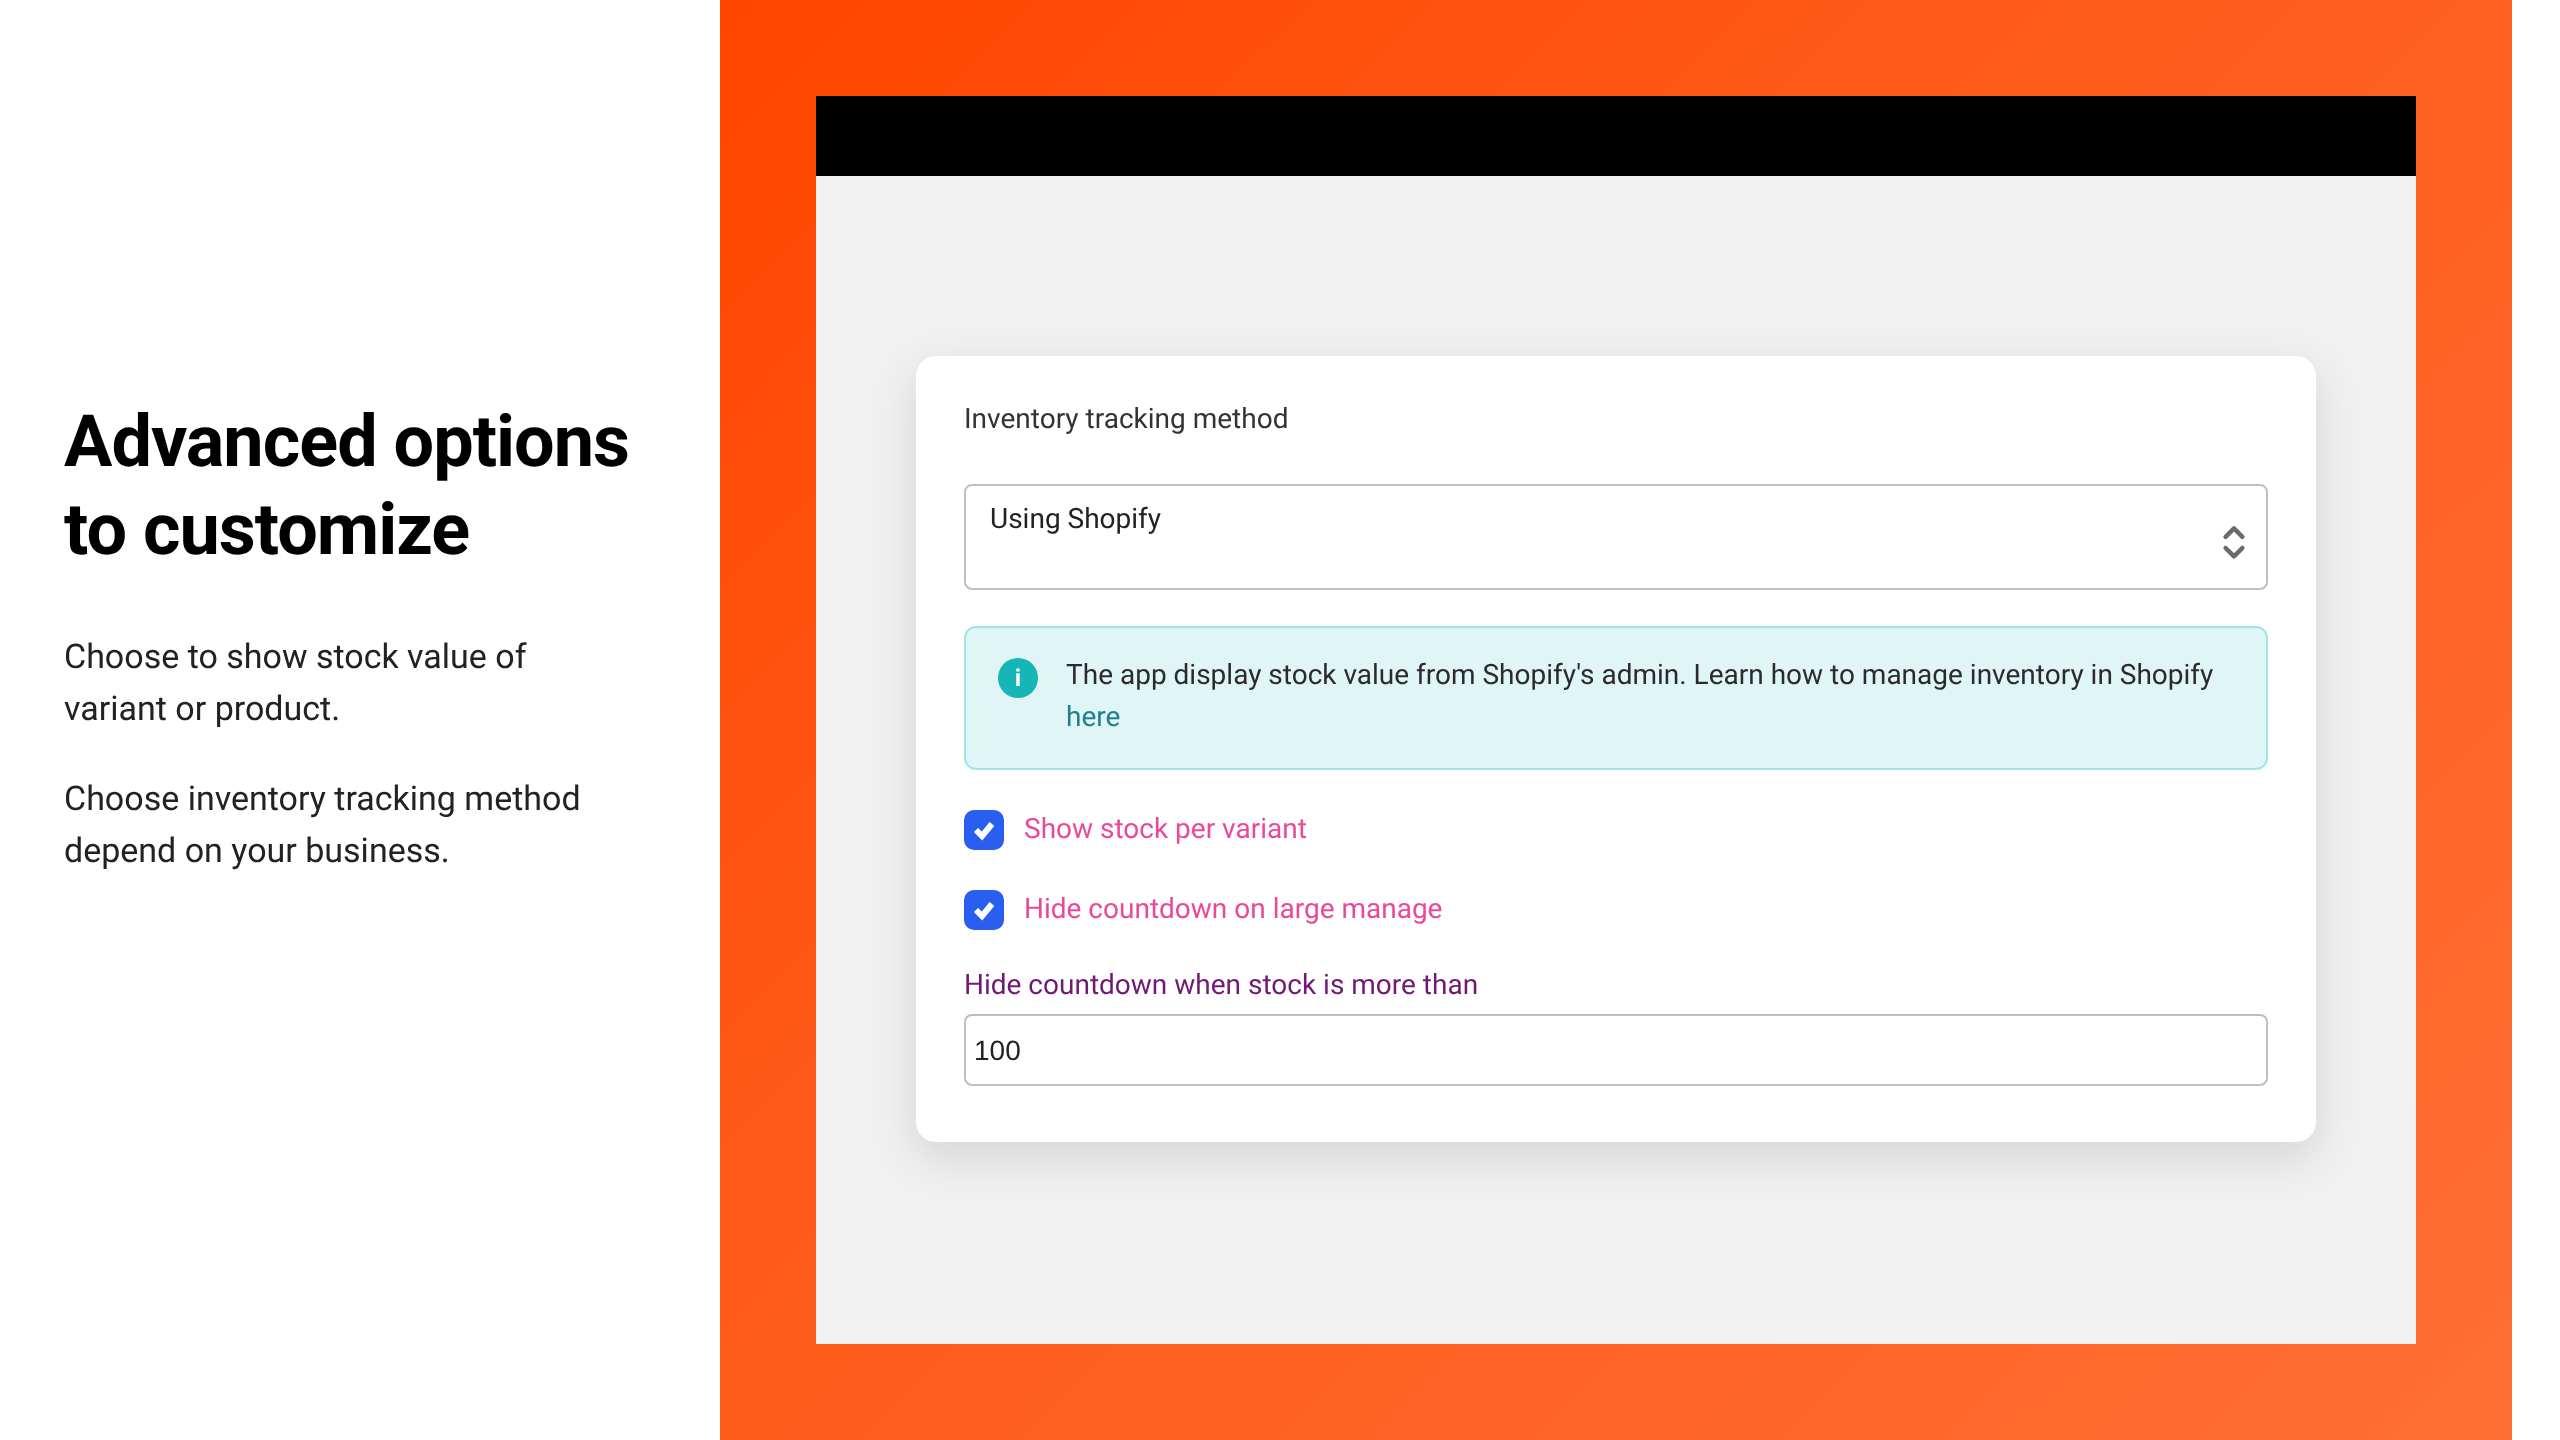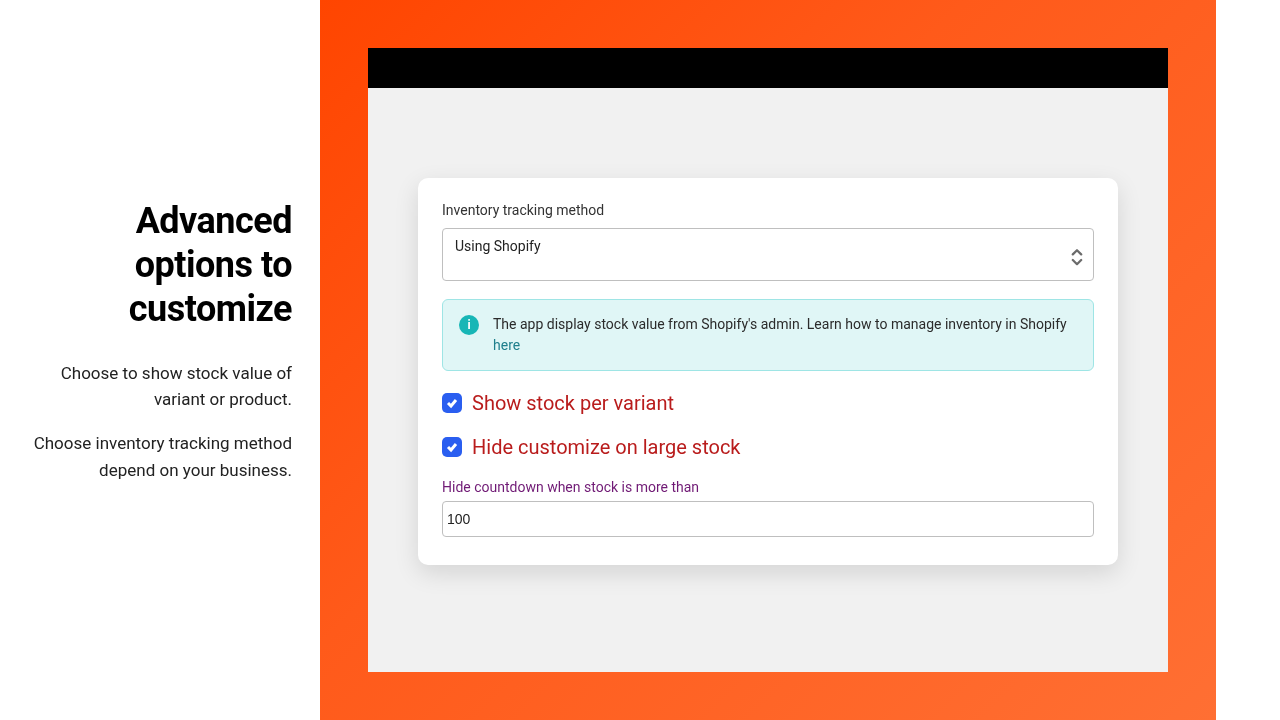--- a/index.html
+++ b/index.html
@@ -6,24 +6,23 @@
   html, body { width: 1280px; height: 720px; font-family: -apple-system, BlinkMacSystemFont, "Segoe UI", Roboto, Helvetica, Arial, sans-serif; overflow: hidden; }
 
   .page {
     display: flex;
     width: 1280px;
     height: 720px;
   }
 
   
   .left {
-    width: 320px;
+    width: 360px;
     background: #ffffff;
-    padding: 200px 28px 0 32px;
-    text-align: right;
+    padding: 200px 44px 0 32px;
   }
   .left h1 {
     font-size: 36px;
     line-height: 1.22;
     font-weight: 700;
     color: #000;
     margin-bottom: 28px;
     letter-spacing: -0.5px;
   }
   .left p {
@@ -62,21 +61,21 @@
     width: 700px;
     background: #ffffff;
     border-radius: 10px;
     box-shadow: 0 8px 24px rgba(0,0,0,0.12);
     padding: 24px 24px 28px 24px;
   }
 
   .field-label {
     font-size: 14px;
     color: #333;
-    margin-bottom: 10px;
+    margin-bottom: 24px;
     display: block;
   }
 
   .select-wrap {
     position: relative;
     margin-bottom: 18px;
   }
   .select {
     width: 100%;
     height: 53px;
@@ -145,22 +144,22 @@
     border-radius: 5px;
     background: #2a5ef0;
     display: flex;
     align-items: center;
     justify-content: center;
     cursor: pointer;
     flex: 0 0 20px;
   }
   .checkbox svg { width: 12px; height: 12px; stroke: #fff; stroke-width: 3; fill: none; }
   .check-label {
-    font-size: 20px;
-    color: #b91c1c;
+    font-size: 14px;
+    color: #ec4899;
   }
 
   .threshold-label {
     font-size: 14px;
     color: #701a75;
     margin-bottom: 6px;
     display: block;
   }
   .text-input {
     width: 100%;
@@ -216,21 +215,21 @@
             </div>
             <span class="check-label">Show stock per variant</span>
           </div>
 
           <div class="check-row">
             <div class="checkbox">
               <svg viewBox="0 0 12 12">
                   <path d="M2 6 L5 9 L10 3"></path>
                 </svg>
             </div>
-            <span class="check-label">Hide customize on large stock</span>
+            <span class="check-label">Hide countdown on large manage</span>
           </div>
 
           <label class="threshold-label">Hide countdown when stock is more than</label>
           <input type="text" class="text-input" value="100" style="">
 
         </div>
 
       </div>
     </div>
   </main>

